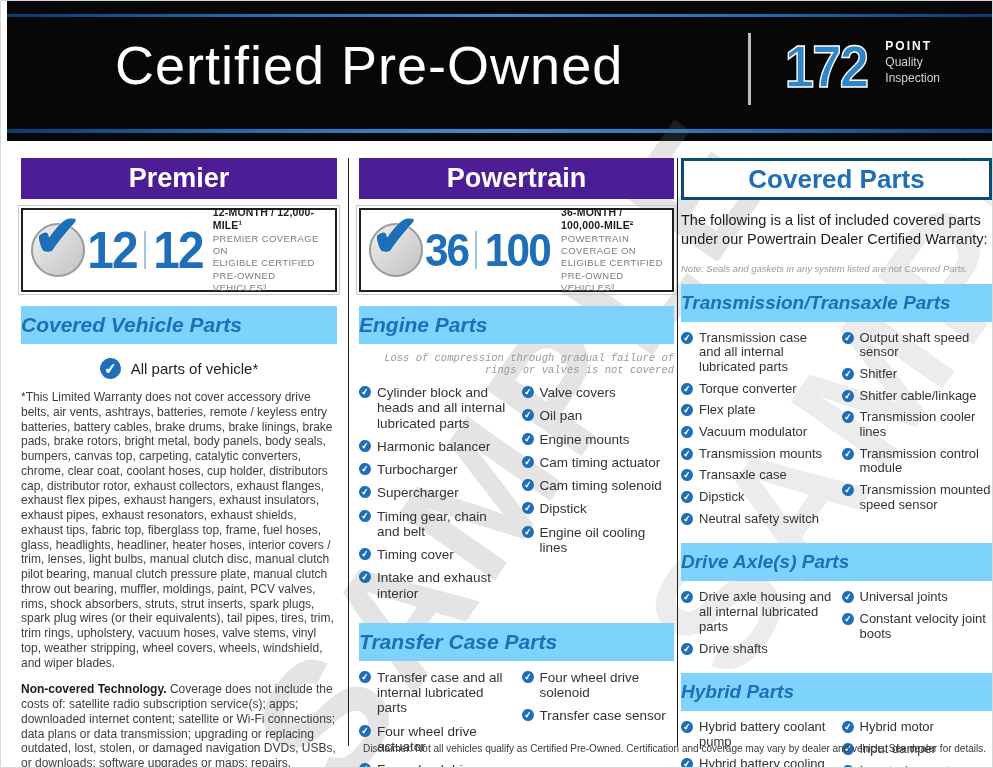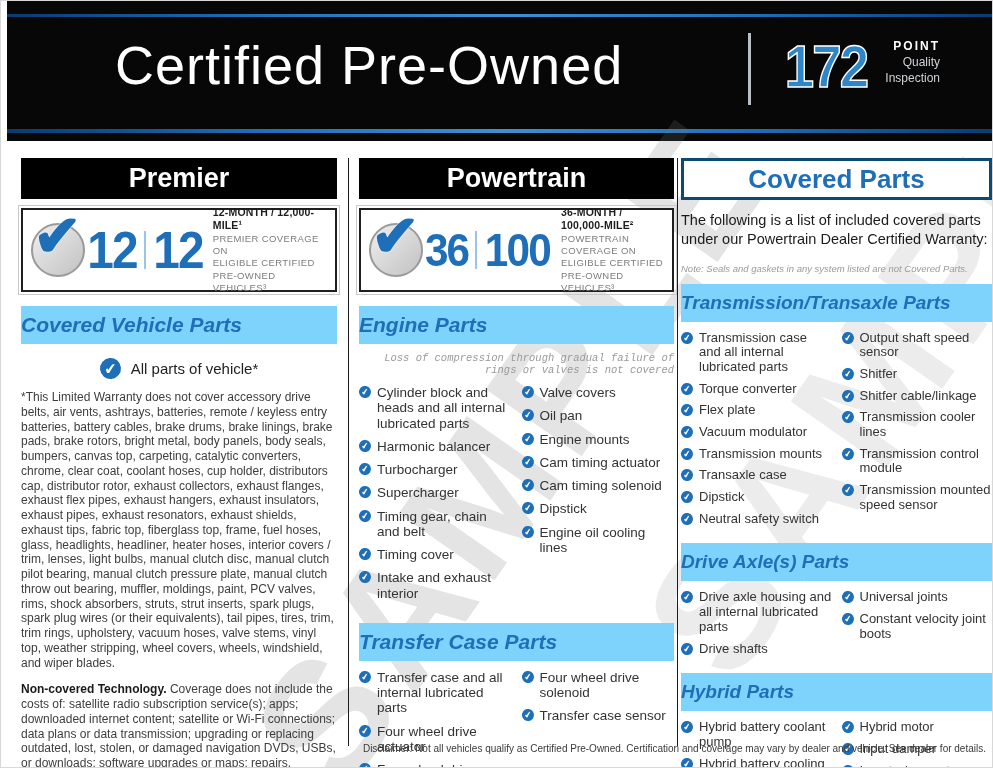--- a/index.html
+++ b/index.html
@@ -9,40 +9,40 @@
   
   .header{position:absolute;left:6px;top:0;width:100%;height:140px;background:#070707;}
   .blue-line{position:absolute;left:0;right:0;background:linear-gradient(90deg,#0a3a72,#1e6fb8 25%,#3d90d4 50%,#1e6fb8 75%,#0a3a72);}
   .blue-line.top{top:13px;height:3px;}
   .blue-line.bottom{bottom:8px;height:4px;}
   .title{position:absolute;left:108px;top:33px;margin:0;color:#fff;font-size:54px;font-weight:400;letter-spacing:1px;white-space:nowrap;}
   .hdr-right{position:absolute;right:58px;top:30px;display:flex;align-items:flex-start;margin-left:12px;}
   .hdr-divider{width:3px;height:72px;background:#b9bec4;margin-right:28px;margin-top:2px;}
   .points-num{color:#2e86c9;font-size:60px;font-weight:700;line-height:72px;
               -webkit-text-stroke:1.5px #ffffff;transform:scaleX(.88);letter-spacing:-2px;}
-  .points-text{margin-left:12px;margin-top:8px;color:#fff;text-align:right;}
+  .points-text{margin-left:12px;margin-top:8px;color:#fff;}
   .pt-bold{font-size:12px;font-weight:700;letter-spacing:2px;}
   .pt-sub{font-size:12px;color:#cfd3d8;margin-top:2px;}
 
   
   .wm{position:absolute;font-size:170px;font-weight:700;letter-spacing:10px;
       color:rgba(120,120,120,0.20);transform:rotate(-55deg);z-index:1;pointer-events:none;white-space:nowrap;}
   .wm1{left:128px;top:352px;}
   .wm2{left:520px;top:240px;color:rgba(120,120,120,0.14);}
 
   
   .col{position:absolute;top:157px;z-index:2;}
   .col1{left:20px;width:316px;}
   .col2{left:358px;width:315px;}
   .col3{left:680px;width:311px;}
   .vdiv{position:absolute;top:157px;height:588px;width:1px;background:#1c1c1c;z-index:2;}
   .vdiv.d1{left:347px;}
   .vdiv.d2{left:676px;}
 
-  .col-head{background:#000000;color:#fff;font-size:27px;font-weight:700;text-align:center;
+  .col-head{background:#4c1d95;color:#fff;font-size:27px;font-weight:700;text-align:center;
             height:41px;line-height:41px;}
   .gray-bar{background:#7dd3fc;color:#1e6fb8;font-weight:700;text-align:left;
             height:38px;line-height:38px;font-size:21px;margin-top:14px;font-style:italic;}
   .col3 .gray-bar{font-size:19px;margin-top:10px;}
 
   
   .cov-box{margin-top:9px;border:2px solid #1f1f1f;outline:1px solid #c9c9c9;outline-offset:2px;
            height:80px;display:flex;align-items:center;padding:0 8px;background:#fff;}
   .badge-circle{position:relative;width:50px;height:50px;flex:0 0 50px;border-radius:50%;
                 background:linear-gradient(135deg,#efefef,#c2c2c2);border:2px solid #9a9a9a;}

